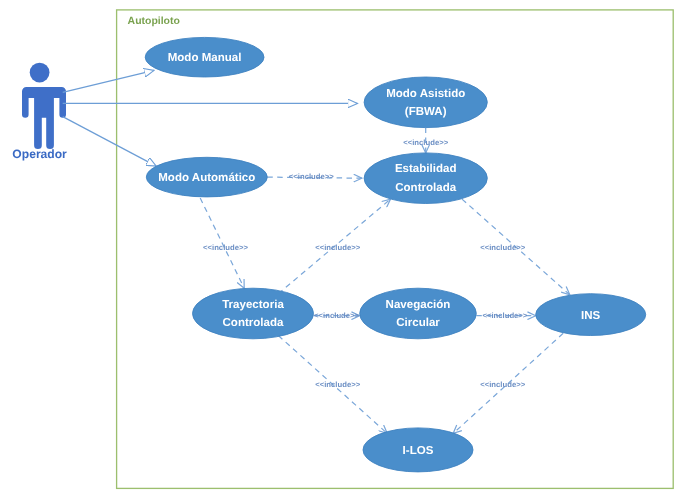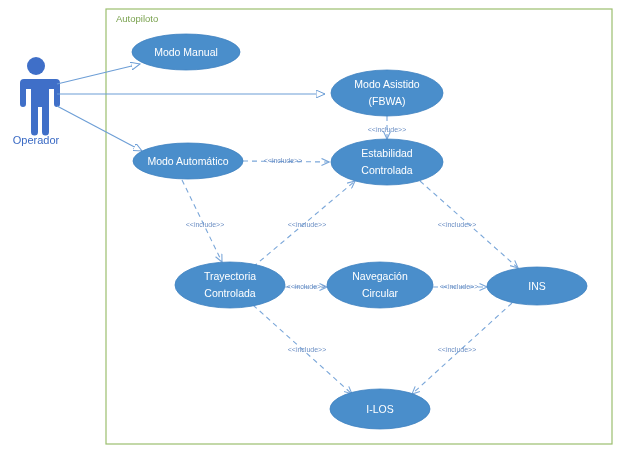--- a/index.html
+++ b/index.html
@@ -13,20 +13,21 @@
     position: relative;
     font-family: "Liberation Sans", sans-serif;
     overflow: hidden;
   }
   #diagram-root {
     position: absolute;
     left: 0;
     top: 0;
     width: 622px;
     height: 457px;
+    font-weight: bold;
   }
   svg.diagram-canvas {
     position: absolute;
     left: 0;
     top: 0;
     width: 622px;
     height: 457px;
     display: block;
   }
   .uc-label {

